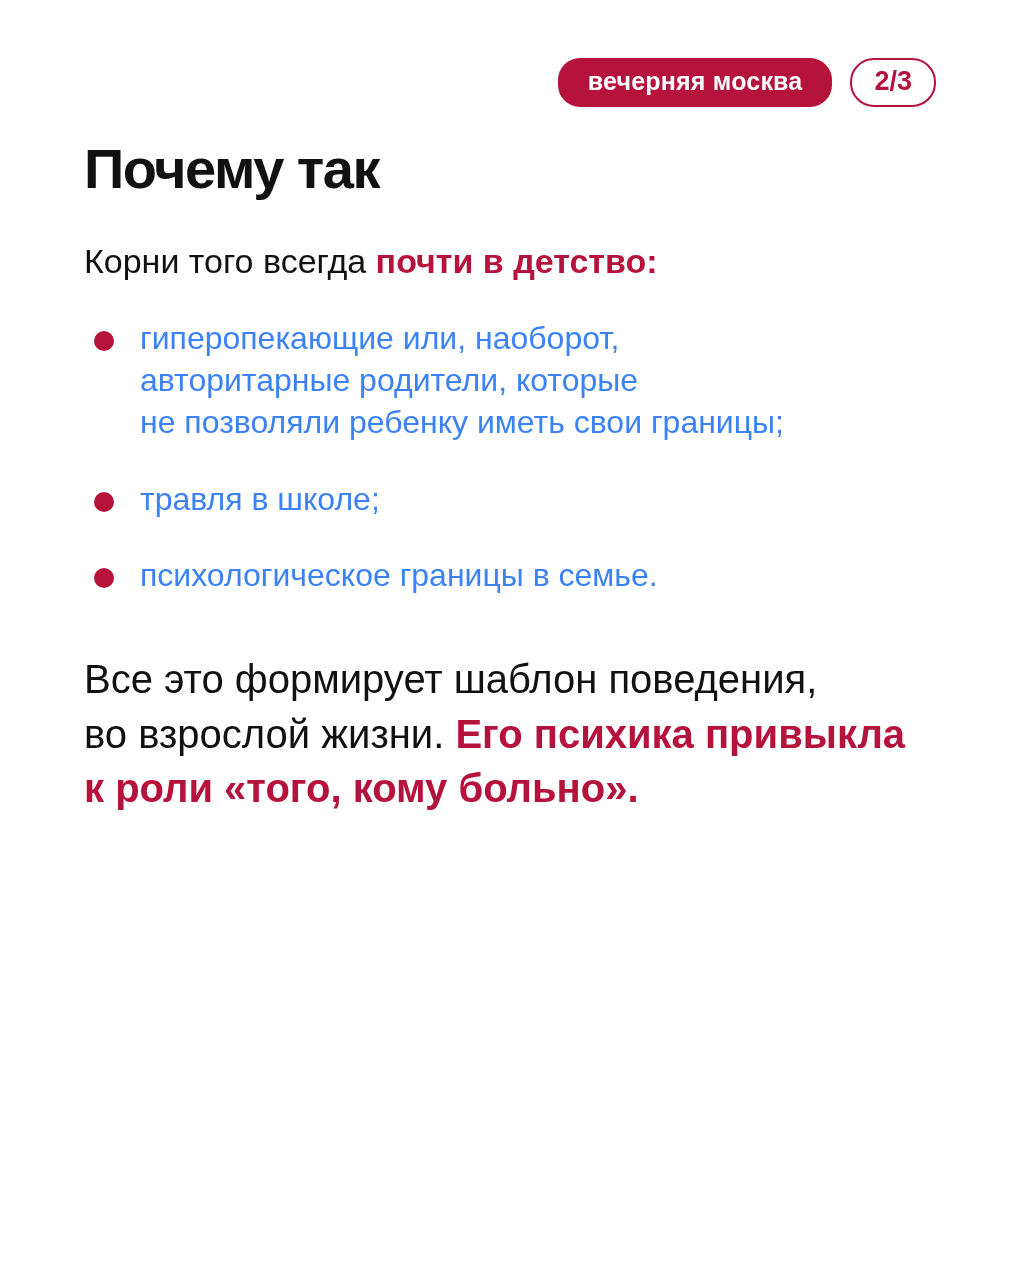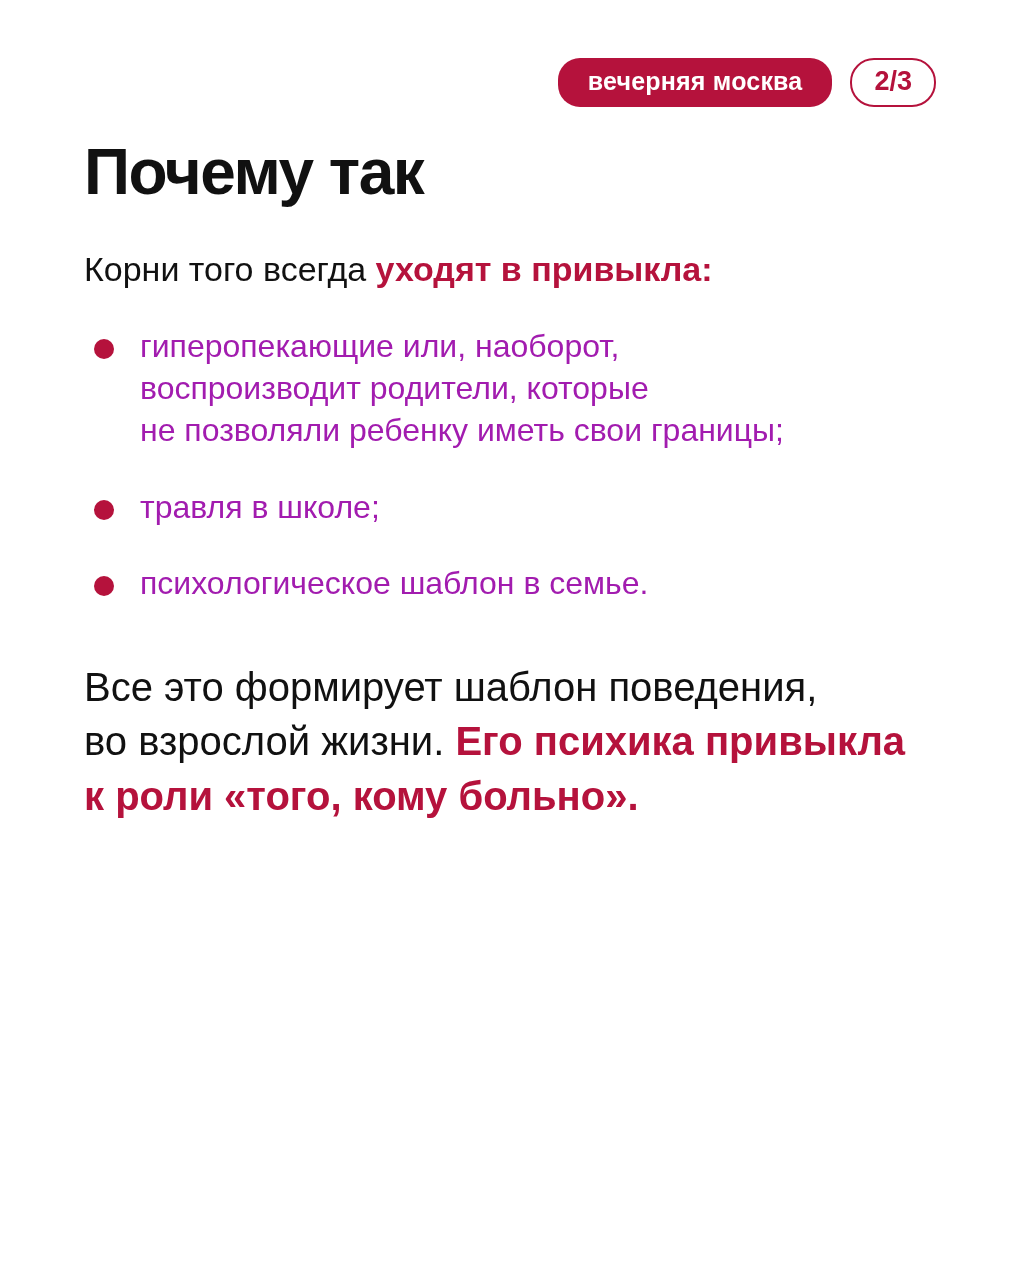--- a/index.html
+++ b/index.html
@@ -50,21 +50,21 @@
     font-weight: bold;
     line-height: 1;
     white-space: nowrap;
     text-align: center;
   }
 
   
   .title {
     margin: 34px 0 0 0;
     padding: 0 92px 0 84px;
-    font-size: 64px;
+    font-size: 56px;
     line-height: 0.99;
     font-weight: bold;
     letter-spacing: -1.5px;
     color: #111111;
   }
   .title .line {
     display: block;
   }
 
   
@@ -87,21 +87,21 @@
     list-style: none;
     margin: 34px 0 0 0;
     padding: 0;
   }
   ul.bullets li {
     position: relative;
     padding-left: 56px;
     margin-bottom: 34px;
     font-size: 32px;
     line-height: 1.32;
-    color: #a21caf;
+    color: #3b82f6;
   }
   ul.bullets li:last-child {
     margin-bottom: 0;
   }
   .dot {
     position: absolute;
     left: 10px;
     top: 14px;
     width: 20px;
     height: 20px;
@@ -133,42 +133,42 @@
     <div class="page-counter">2/3</div>
   </div>
 
   <h1 class="title">
     <span class="line">Почему так</span>
   </h1>
 
   <div class="content">
 
     <p class="lede">
-      <span>Корни того всегда </span><span class="accent-bold">уходят в привыкла:</span>
+      <span>Корни того всегда </span><span class="accent-bold">почти в детство:</span>
     </p>
 
     <ul class="bullets">
       <li>
         <span class="dot"></span>
         <span class="bullet-text">
           <span class="br">гиперопекающие или, наоборот,</span>
-          <span class="br">воспроизводит родители, которые</span>
+          <span class="br">авторитарные родители, которые</span>
           <span class="br">не позволяли ребенку иметь свои границы;</span>
         </span>
       </li>
       <li>
         <span class="dot"></span>
         <span class="bullet-text">
           <span class="br">травля в школе;</span>
         </span>
       </li>
       <li>
         <span class="dot"></span>
         <span class="bullet-text">
-          <span class="br">психологическое шаблон в семье.</span>
+          <span class="br">психологическое границы в семье.</span>
         </span>
       </li>
     </ul>
 
     <p class="closing">
       <span class="br">Все это формирует шаблон поведения,</span>
       <span>во взрослой жизни. </span><span class="accent-bold">Его психика привыкла</span>
       <span class="accent-bold br">к роли «того, кому больно».</span>
     </p>
 

